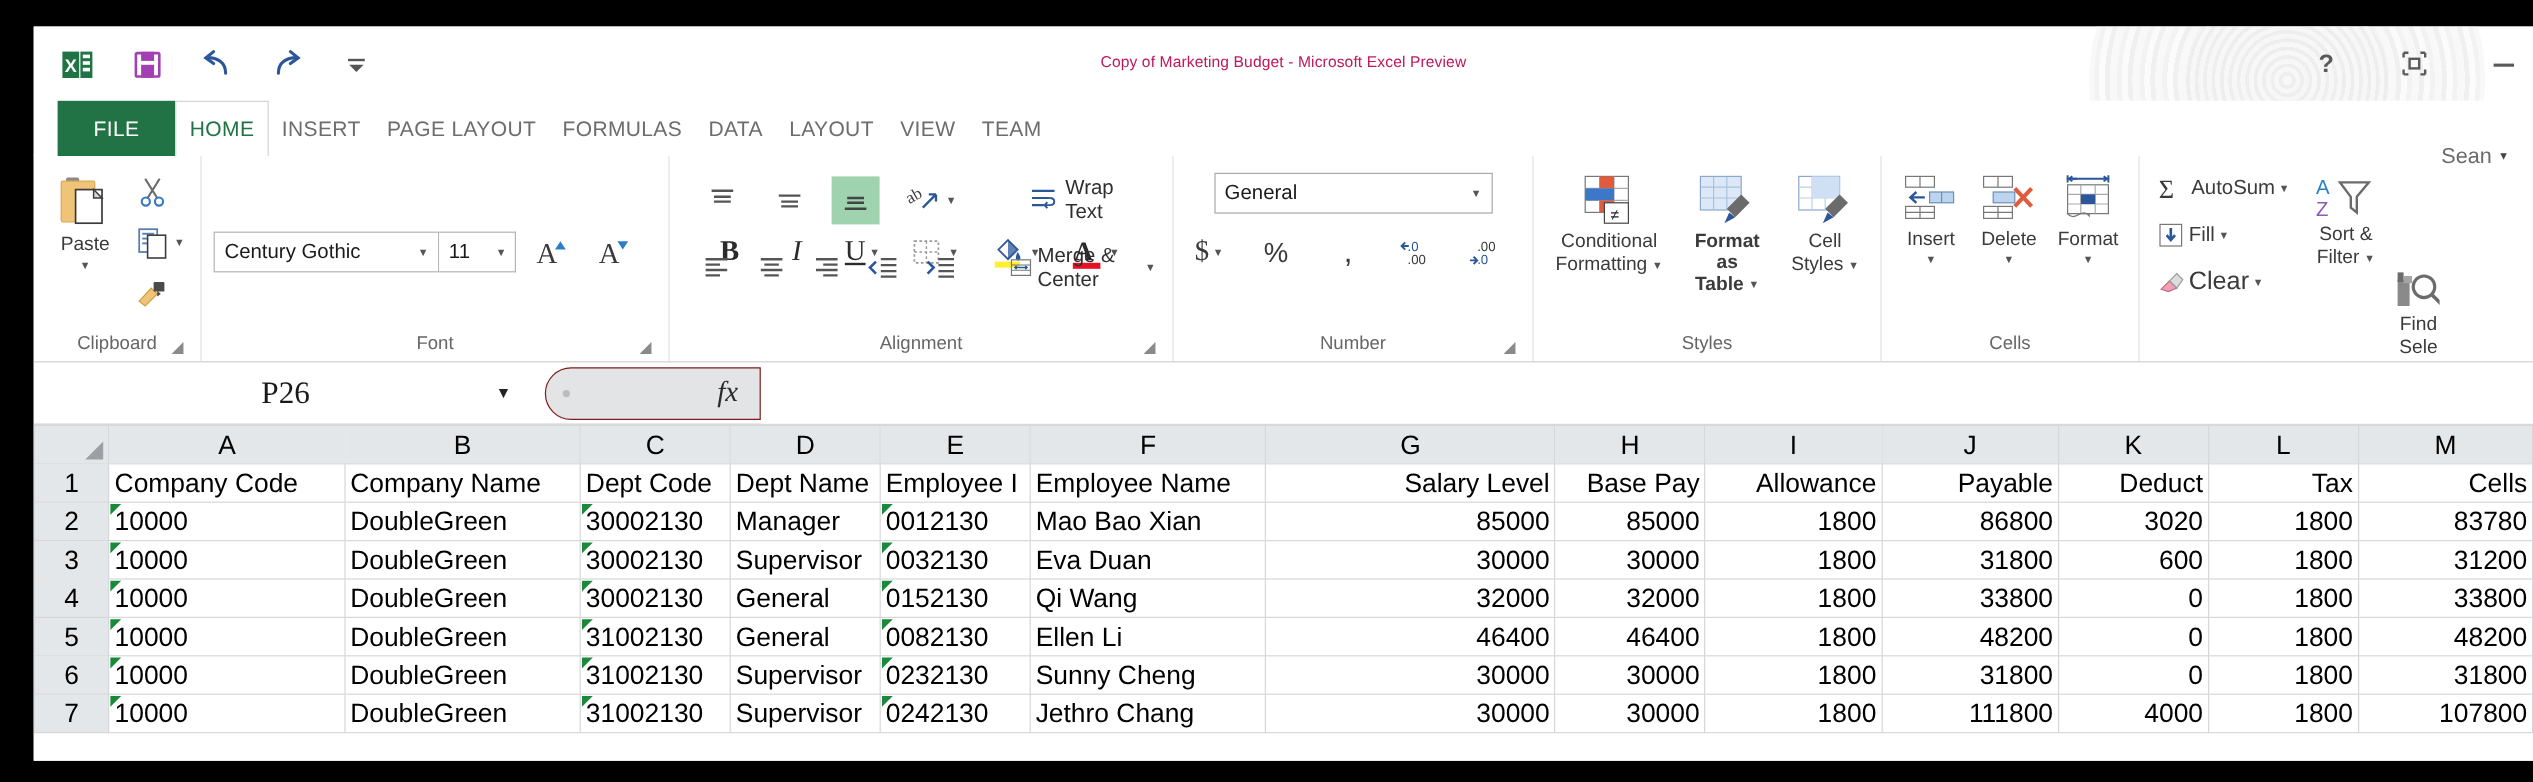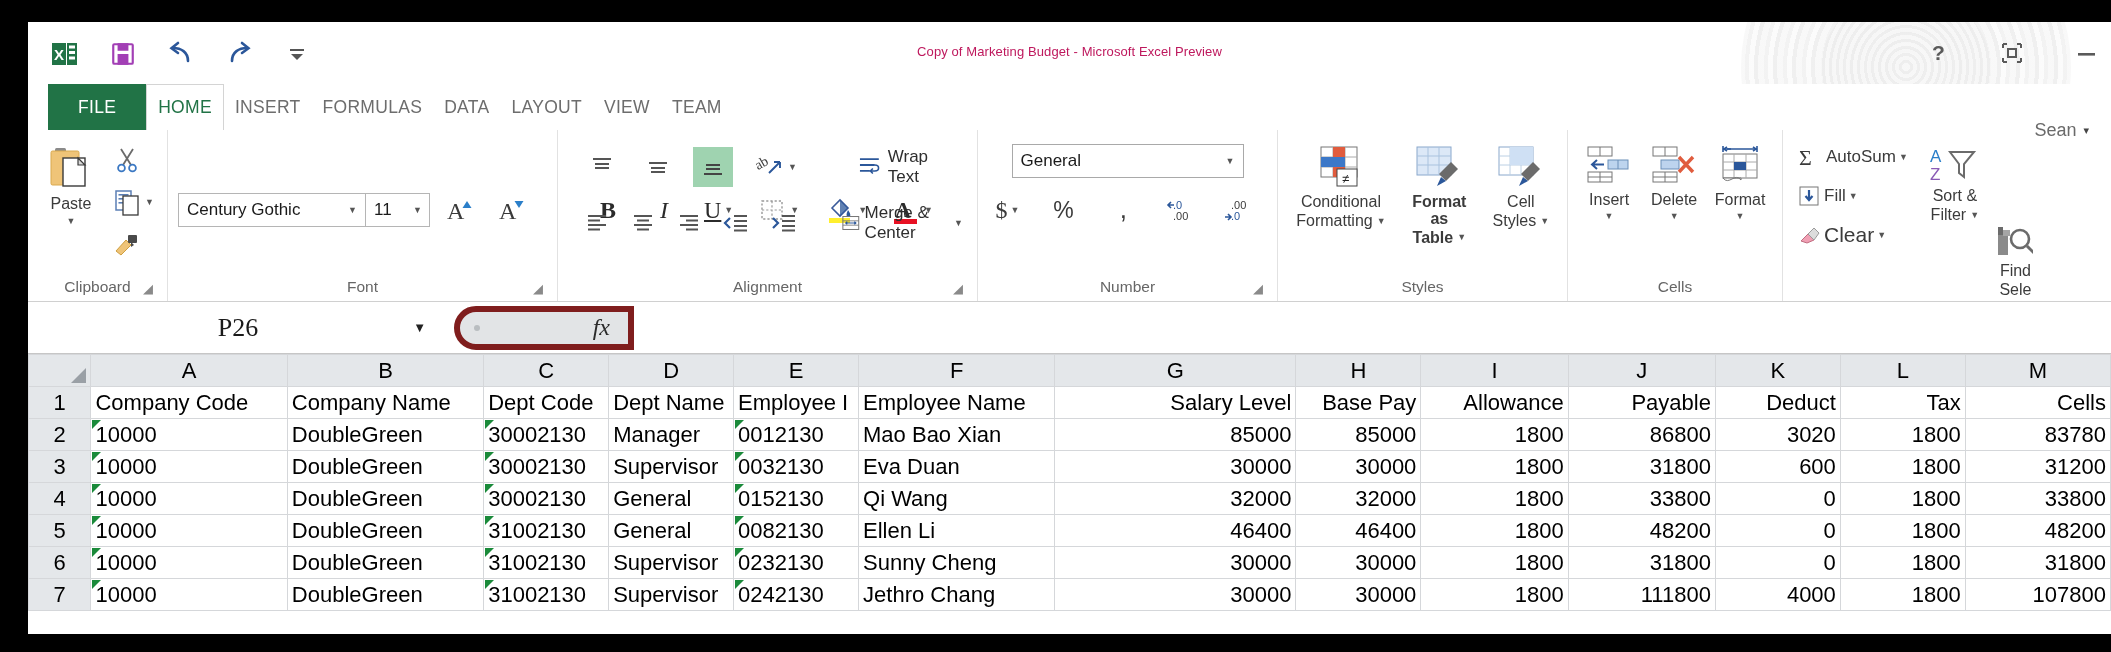--- a/index.html
+++ b/index.html
@@ -177,21 +177,21 @@
     font-family: "Liberation Serif", serif;
     font-size: 26px; color:#1a1a1a;
     border-right: none;
     cursor: text;
   }
   .namebox .nb-caret { position:absolute; right: 22px; font-size: 13px; color:#222; }
   .fxwrap {
     display:flex; align-items:center;
     height: 44px; width: 180px;
     background: #e2e4e6;
-    border: 6px solid #7f1d1d;
+    border: 1px solid #7f1d1d;
     border-radius: 22px 0 0 22px;
     margin-left: 6px;
     position: relative;
   }
   .fxwrap .dot { position:absolute; left:14px; width:6px;height:6px;border-radius:50%;background:#b9bdc0; }
   .fx {
     position:absolute; right: 18px;
     font-family:"Liberation Serif", serif; font-style: italic;
     font-size: 24px; color:#2b2b2b; cursor:pointer;
   }
@@ -309,20 +309,21 @@
           <rect x="7" y="13" width="17" height="2.6" fill="#5a5a5a"></rect>
         </svg>
       </div>
     </div>
   </div>
 
   <div class="tabbar">
     <div class="tab file">FILE</div>
     <div class="tab active">HOME</div>
     <div class="tab">INSERT</div>
+    <div class="tab">PAGE LAYOUT</div>
     <div class="tab">FORMULAS</div>
     <div class="tab">DATA</div>
     <div class="tab">LAYOUT</div>
     <div class="tab">VIEW</div>
     <div class="tab">TEAM</div>
   </div>
 
   <div class="username">
     <span>Sean</span>
     <span class="caret-lg">▾</span>

